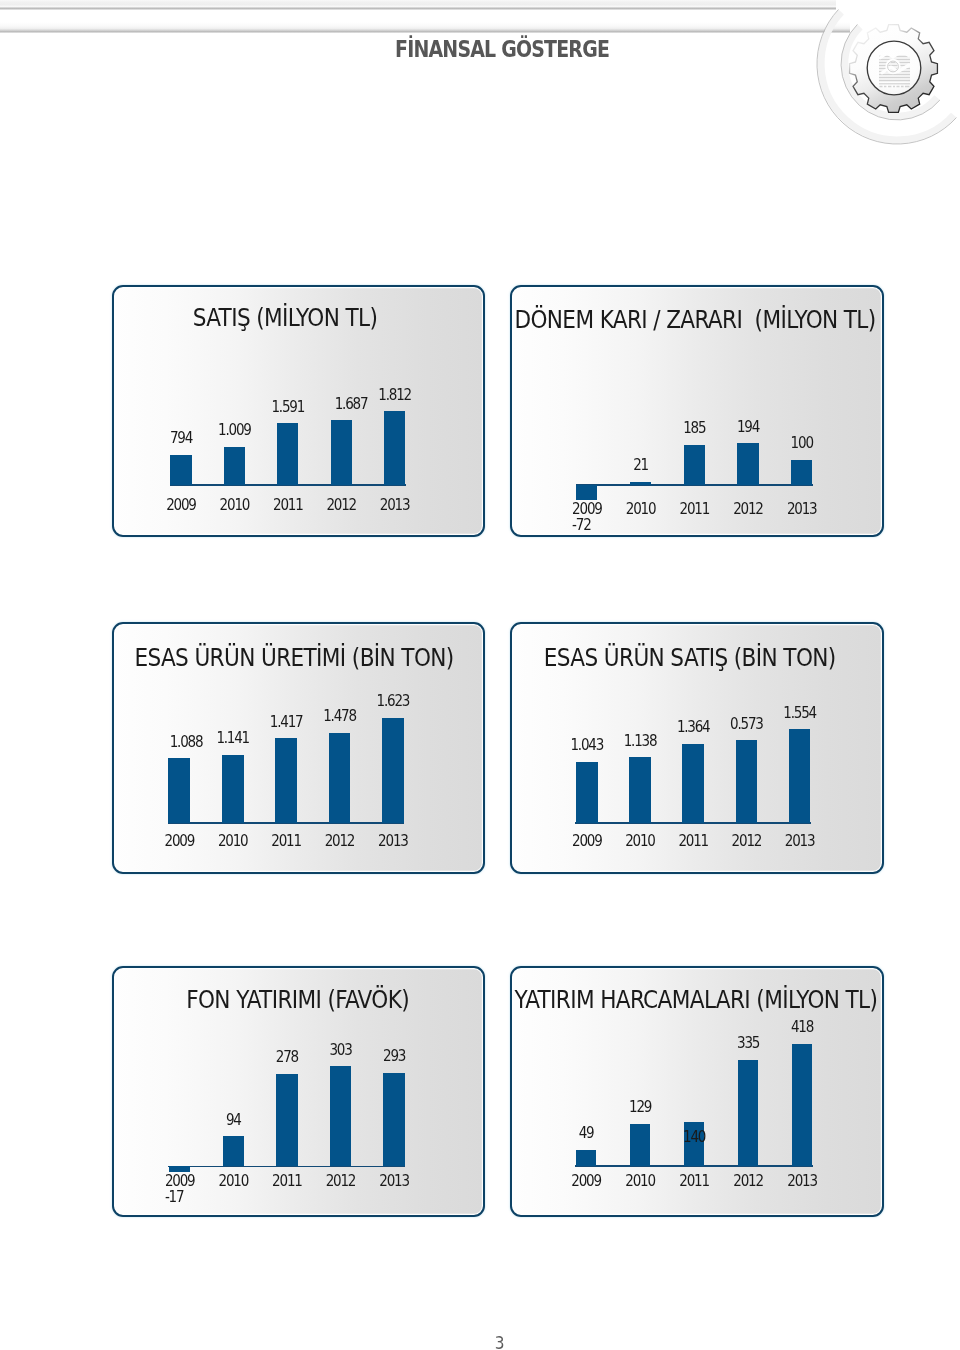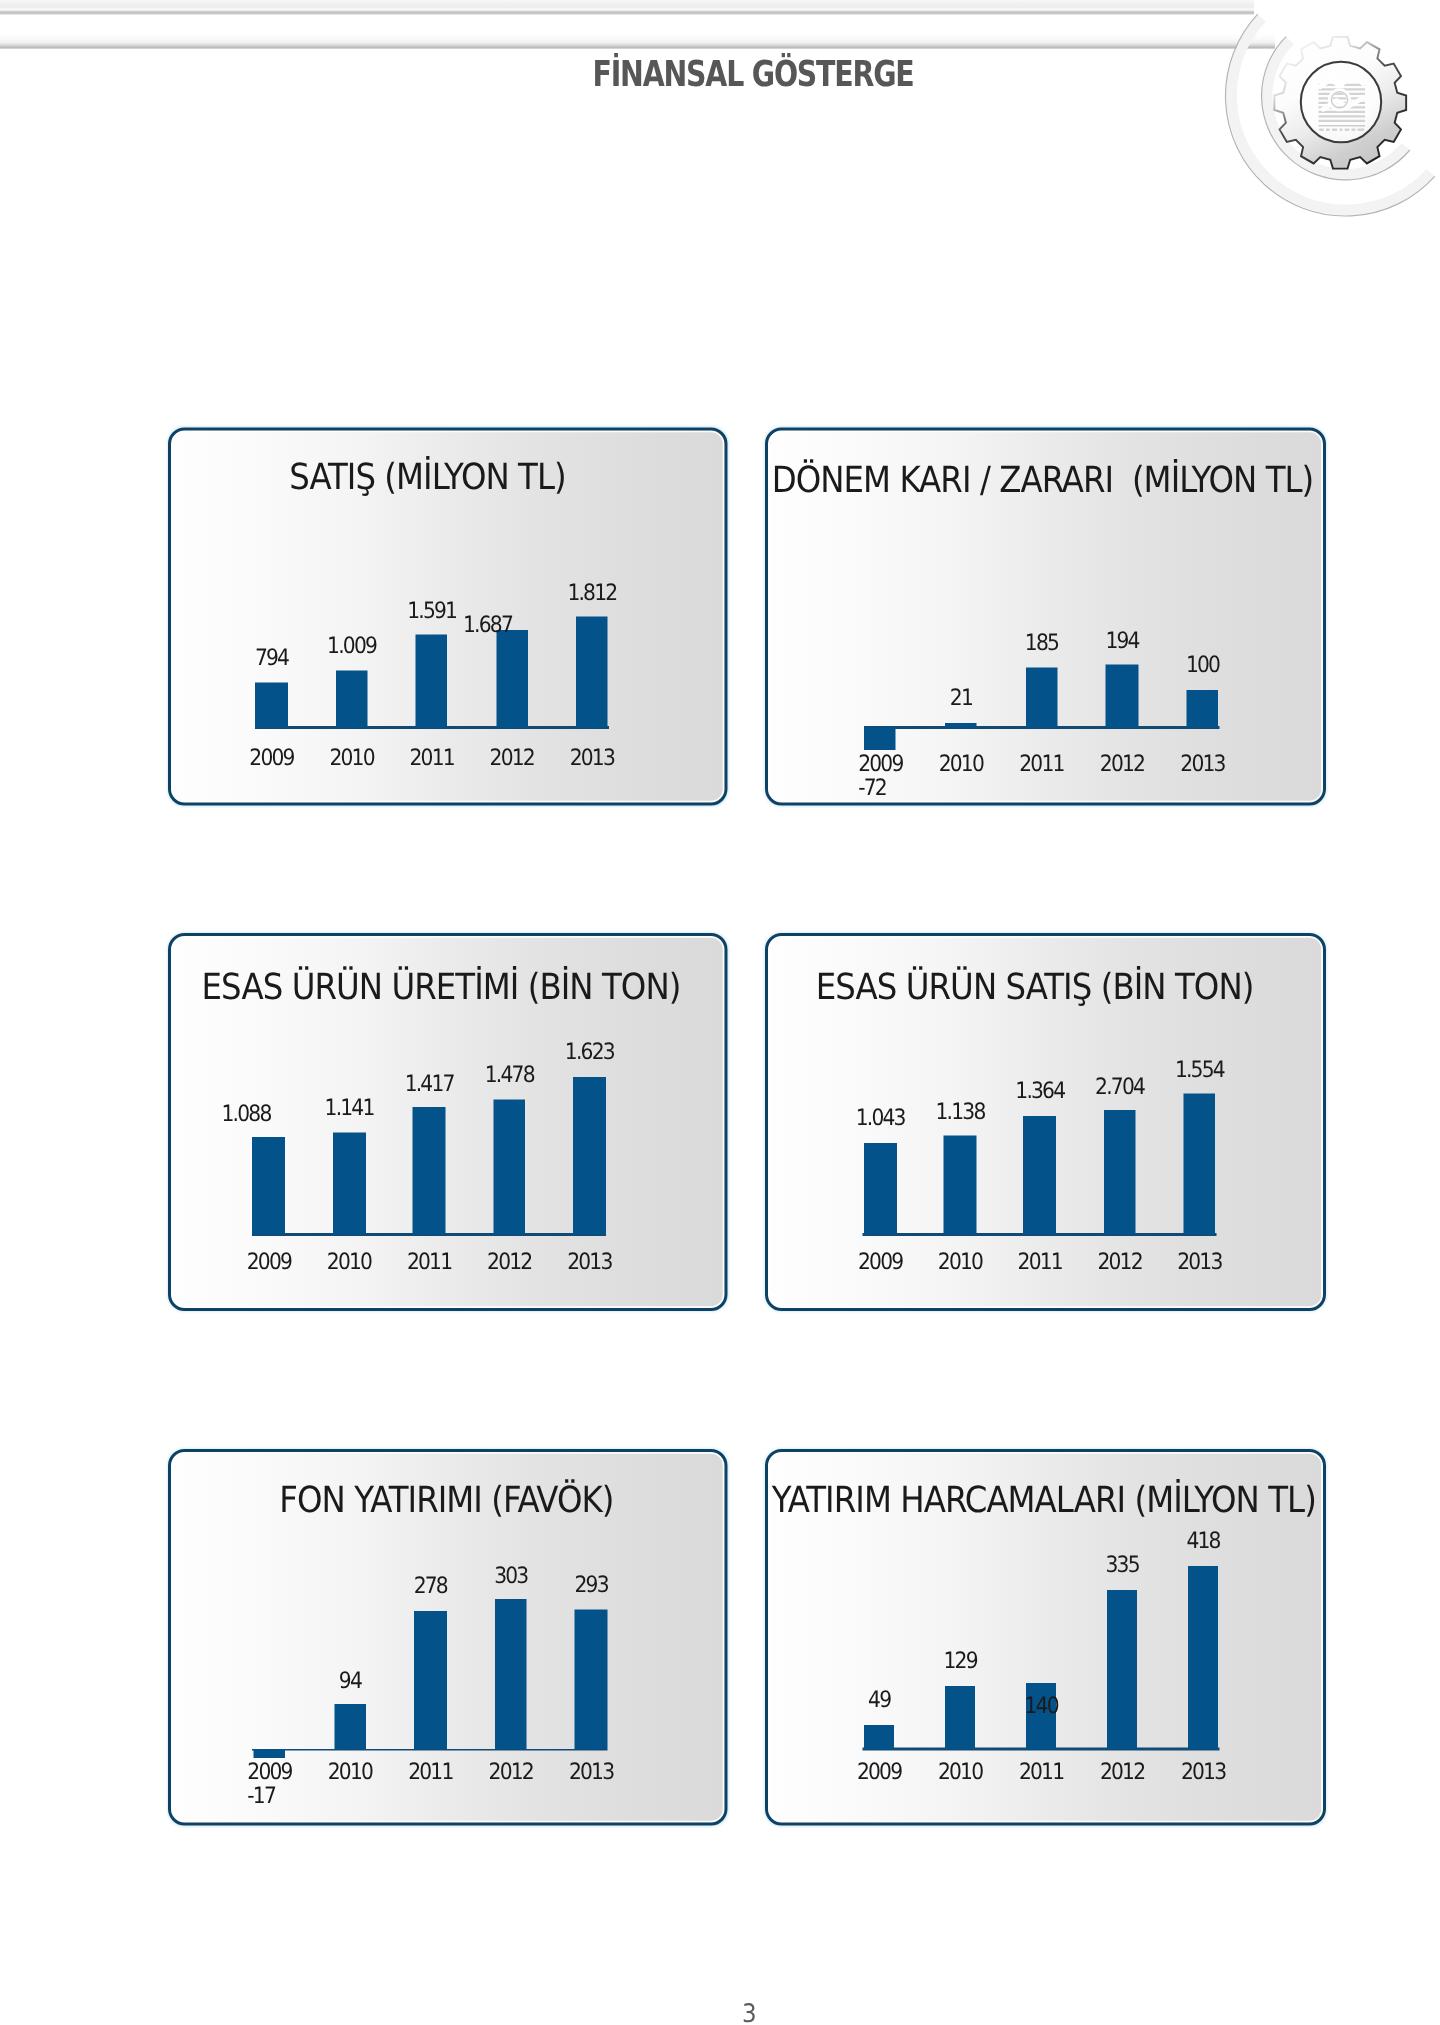--- a/index.html
+++ b/index.html
@@ -112,21 +112,21 @@
           <div class="bar" style="left: 58.3px; top: 169.7px; width: 21.4px; height: 30.1px;"></div>
           <div class="dlabel" style="left: 29px; top: 144.2px; width: 80px;">794</div>
           <div class="xlabel" style="left: 29px; top: 210.6px; width: 80px;">2009</div>
           <div class="bar" style="left: 111.7px; top: 161.6px; width: 21.4px; height: 38.2px;"></div>
           <div class="dlabel" style="left: 82.4px; top: 136.1px; width: 80px;">1.009</div>
           <div class="xlabel" style="left: 82.4px; top: 210.6px; width: 80px;">2010</div>
           <div class="bar" style="left: 165.1px; top: 138.4px; width: 21.4px; height: 61.4px;"></div>
           <div class="dlabel" style="left: 135.8px; top: 112.9px; width: 80px;">1.591</div>
           <div class="xlabel" style="left: 135.8px; top: 210.6px; width: 80px;">2011</div>
           <div class="bar" style="left: 218.5px; top: 135.2px; width: 21.4px; height: 64.6px;"></div>
-          <div class="dlabel" style="left: 173px; top: 109.7px; width: 80px; margin-top: 12px;">1.687</div>
+          <div class="dlabel" style="left: 199px; top: 109.7px; width: 80px;">1.687</div>
           <div class="xlabel" style="left: 189.2px; top: 210.6px; width: 80px;">2012</div>
           <div class="bar" style="left: 271.9px; top: 126.4px; width: 21.4px; height: 73.4px;"></div>
           <div class="dlabel" style="left: 242.6px; top: 100.9px; width: 80px;">1.812</div>
           <div class="xlabel" style="left: 242.6px; top: 210.6px; width: 80px;">2013</div>
         </div>
       </div>
       <div class="card" style="left: 510px; top: 285px; width: 374px; height: 252px;">
         <div class="cardinner" style="left: -2px; top: -2px; width: 374px; height: 252px;">
           <div class="card-title" style="top: 20.7px; transform: translateX(-2px) translateZ(0px);">DÖNEM KARI / ZARARI  (MİLYON TL)</div>
           <div class="axis" style="left: 65.7px; top: 199.4px; width: 237.2px; height: 1.6px;"></div>
@@ -145,21 +145,21 @@
           <div class="bar" style="left: 281.1px; top: 174.9px; width: 21.2px; height: 24.9px;"></div>
           <div class="dlabel" style="left: 251.7px; top: 149.4px; width: 80px;">100</div>
           <div class="xlabel" style="left: 251.7px; top: 215.1px; width: 80px;">2013</div>
         </div>
       </div>
       <div class="card" style="left: 112px; top: 622px; width: 373px; height: 252px;">
         <div class="cardinner" style="left: -2px; top: -2px; width: 373px; height: 252px;">
           <div class="card-title" style="top: 22.1px; transform: translateX(-4.5px) translateZ(0px);">ESAS ÜRÜN ÜRETİMİ (BİN TON)</div>
           <div class="axis" style="left: 55.8px; top: 200.2px; width: 236.6px; height: 1.6px;"></div>
           <div class="bar" style="left: 56.4px; top: 136px; width: 21.8px; height: 64.6px;"></div>
-          <div class="dlabel" style="left: 12px; top: 110.5px; width: 80px;">1.088</div>
+          <div class="dlabel" style="left: 34px; top: 110.5px; width: 80px;">1.088</div>
           <div class="xlabel" style="left: 27.3px; top: 209.7px; width: 80px;">2009</div>
           <div class="bar" style="left: 109.8px; top: 132.7px; width: 21.8px; height: 67.9px;"></div>
           <div class="dlabel" style="left: 80.7px; top: 107.2px; width: 80px;">1.141</div>
           <div class="xlabel" style="left: 80.7px; top: 209.7px; width: 80px;">2010</div>
           <div class="bar" style="left: 163.2px; top: 116.2px; width: 21.8px; height: 84.4px;"></div>
           <div class="dlabel" style="left: 134.1px; top: 90.7px; width: 80px;">1.417</div>
           <div class="xlabel" style="left: 134.1px; top: 209.7px; width: 80px;">2011</div>
           <div class="bar" style="left: 216.6px; top: 110.8px; width: 21.8px; height: 89.8px;"></div>
           <div class="dlabel" style="left: 187.5px; top: 85.3px; width: 80px;">1.478</div>
           <div class="xlabel" style="left: 187.5px; top: 209.7px; width: 80px;">2012</div>
@@ -175,21 +175,21 @@
           <div class="bar" style="left: 65.9px; top: 139.7px; width: 21.8px; height: 61.1px;"></div>
           <div class="dlabel" style="left: 36.8px; top: 114.2px; width: 80px;">1.043</div>
           <div class="xlabel" style="left: 36.8px; top: 209.9px; width: 80px;">2009</div>
           <div class="bar" style="left: 119.1px; top: 135.4px; width: 21.8px; height: 65.4px;"></div>
           <div class="dlabel" style="left: 90px; top: 109.9px; width: 80px;">1.138</div>
           <div class="xlabel" style="left: 90px; top: 209.9px; width: 80px;">2010</div>
           <div class="bar" style="left: 172.3px; top: 121.9px; width: 21.8px; height: 78.9px;"></div>
           <div class="dlabel" style="left: 143.2px; top: 96.4px; width: 80px;">1.364</div>
           <div class="xlabel" style="left: 143.2px; top: 209.9px; width: 80px;">2011</div>
           <div class="bar" style="left: 225.5px; top: 118.3px; width: 21.8px; height: 82.5px;"></div>
-          <div class="dlabel" style="left: 196.4px; top: 92.8px; width: 80px;">2.704</div>
+          <div class="dlabel" style="left: 196.4px; top: 92.8px; width: 80px;">0.573</div>
           <div class="xlabel" style="left: 196.4px; top: 209.9px; width: 80px;">2012</div>
           <div class="bar" style="left: 278.7px; top: 107.3px; width: 21.8px; height: 93.5px;"></div>
           <div class="dlabel" style="left: 249.6px; top: 81.8px; width: 80px;">1.554</div>
           <div class="xlabel" style="left: 249.6px; top: 209.9px; width: 80px;">2013</div>
         </div>
       </div>
       <div class="card" style="left: 112px; top: 966px; width: 373px; height: 251px;">
         <div class="cardinner" style="left: -2px; top: -2px; width: 373px; height: 251px;">
           <div class="card-title" style="top: 20.3px; transform: translateX(-0.9px) translateZ(0px);">FON YATIRIMI (FAVÖK)</div>
           <div class="axis" style="left: 56.3px; top: 199.5px; width: 237.2px; height: 1.6px;"></div>

